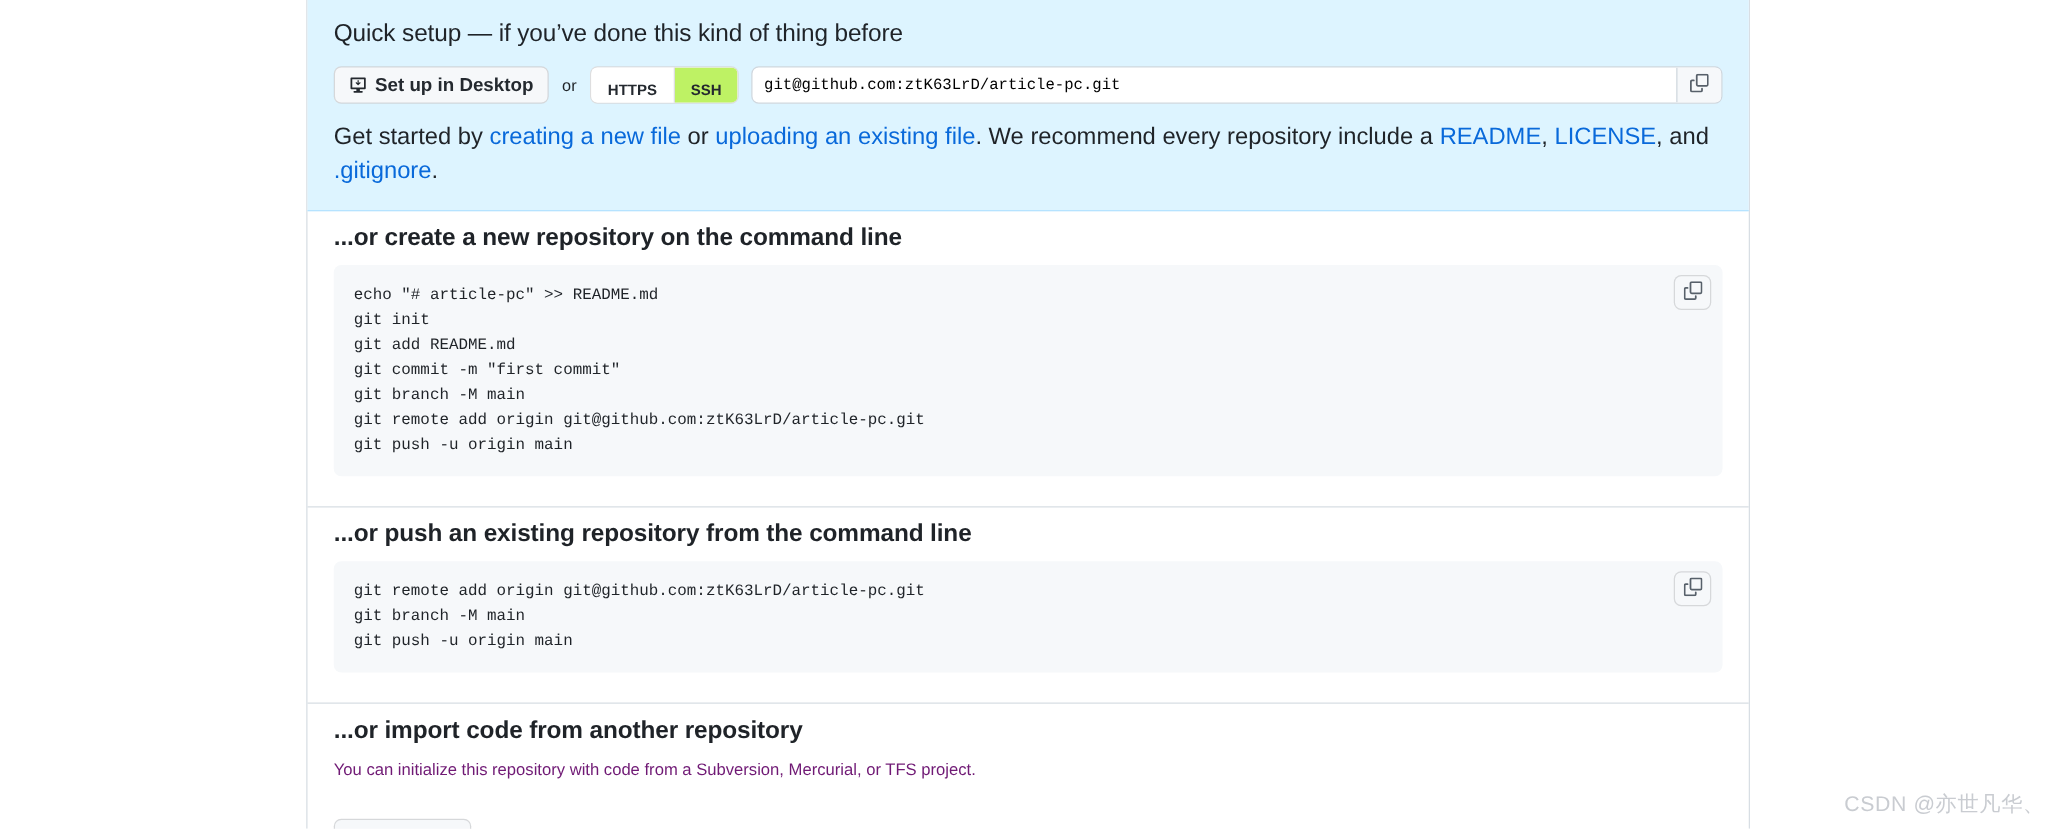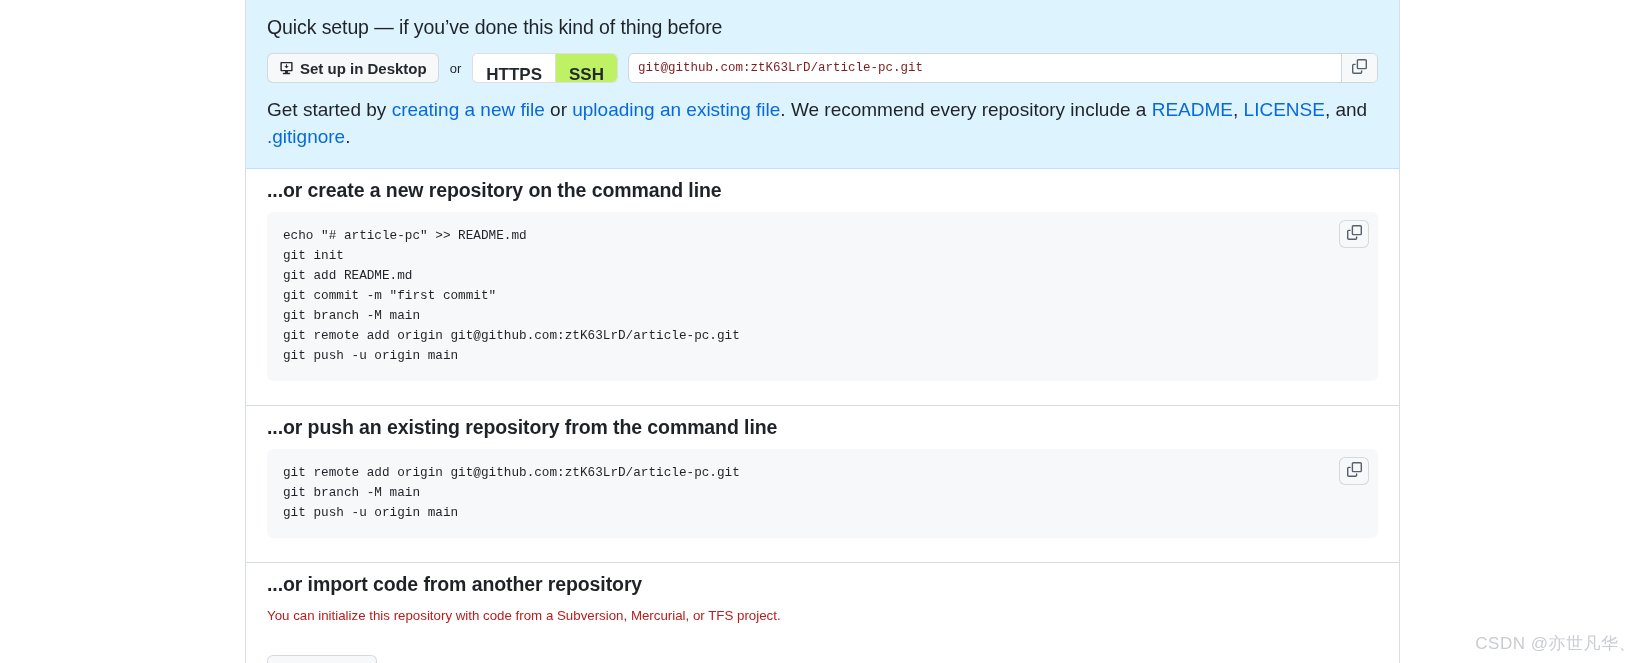--- a/index.html
+++ b/index.html
@@ -80,21 +80,21 @@
     display: inline-flex;
     border: 1px solid rgba(31,35,40,0.15);
     border-radius: 6px;
     overflow: hidden;
     height: 30px;
     background: #ffffff;
   }
   .proto-btn {
     background: #ffffff;
     border: none;
-    font-size: 17px;
+    font-size: 12px;
     font-weight: 600;
     color: #24292f;
     padding: 11px 13px;
     cursor: pointer;
     height: 36px;
     font-family: "Liberation Sans", sans-serif;
   }
   .proto-btn.selected {
     background: #bef264;
   }
@@ -114,21 +114,21 @@
     overflow: hidden;
     height: 30px;
   }
   .url-input {
     flex: 1;
     border: none;
     outline: none;
     background: transparent;
     font-family: "Liberation Mono", monospace;
     font-size: 12.5px;
-    color: #7f1d1d;
+    color: #000000;
     padding: 0 9px;
   }
   .url-copy {
     width: 36px;
     background: #f6f8fa;
     border: none;
     border-left: 1px solid #d0d7de;
     display: flex;
     align-items: center;
     justify-content: center;
@@ -186,21 +186,21 @@
     border: 1px solid rgba(31,35,40,0.15);
     border-radius: 6px;
     display: flex;
     align-items: center;
     justify-content: center;
     cursor: pointer;
   }
 
   .section-desc {
     font-size: 13.3px;
-    color: #b91c1c;
+    color: #701a75;
     margin: 0 0 30px 0;
     line-height: 1.45;
   }
 
   
   .watermark {
     position: absolute;
     right: 14px;
     bottom: 8px;
     font-size: 17px;

